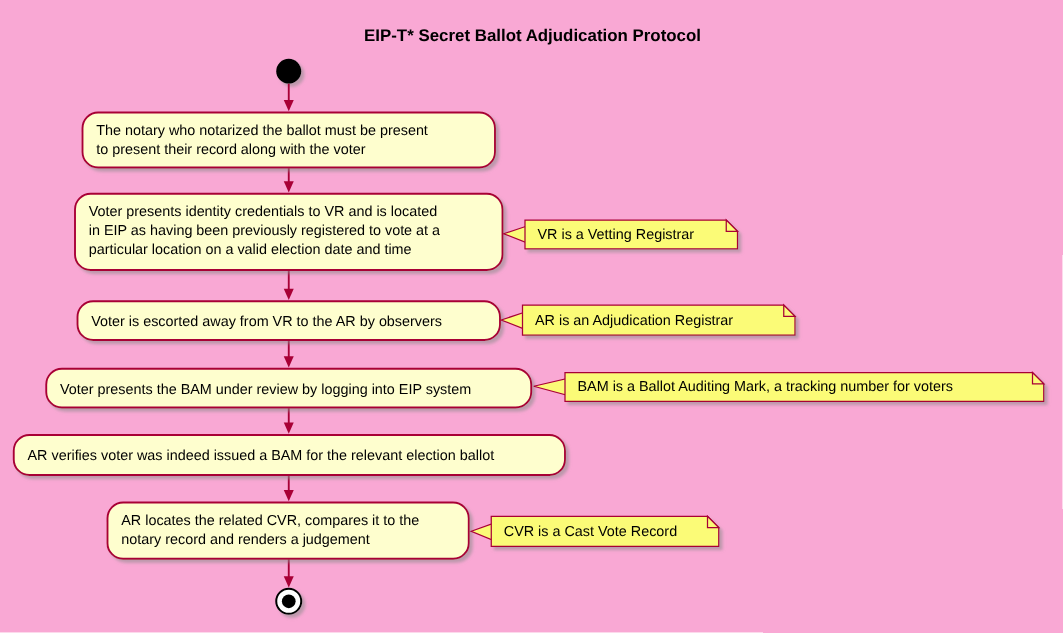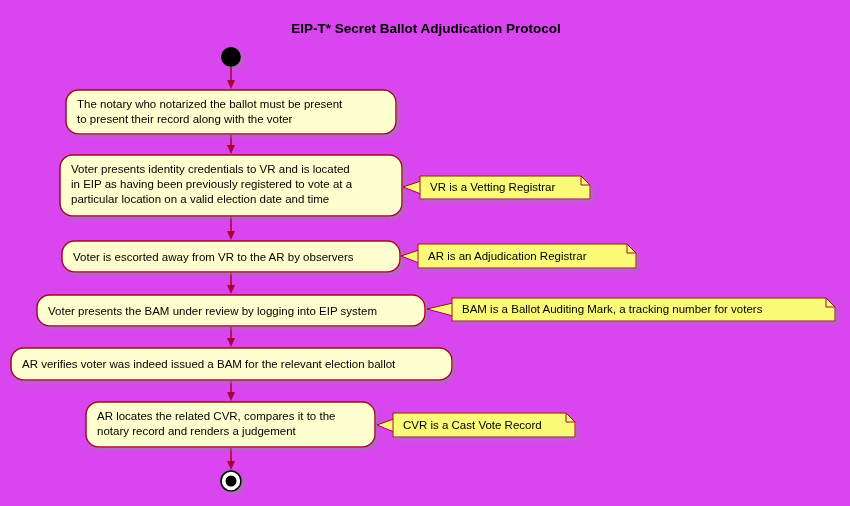--- a/index.html
+++ b/index.html
@@ -1,19 +1,19 @@
 <!DOCTYPE html>
 <html><head>
 <meta charset="utf-8">
 <style>
   html,body{margin:0;padding:0;background:#ffffff;}
   .canvas{
     position:relative;
     width:850px;height:506px;
-    background:#d946ef;
+    background:#f9a8d4;
     font-family:"Liberation Sans","DejaVu Sans",sans-serif;
     overflow:hidden;
   }
   svg{display:block;}
   text{
     fill:#000000;
     font-family:"Liberation Sans","DejaVu Sans",sans-serif;
     font-size:11.5px;
   }
   .title-text{font-size:13.5px;font-weight:bold;}

